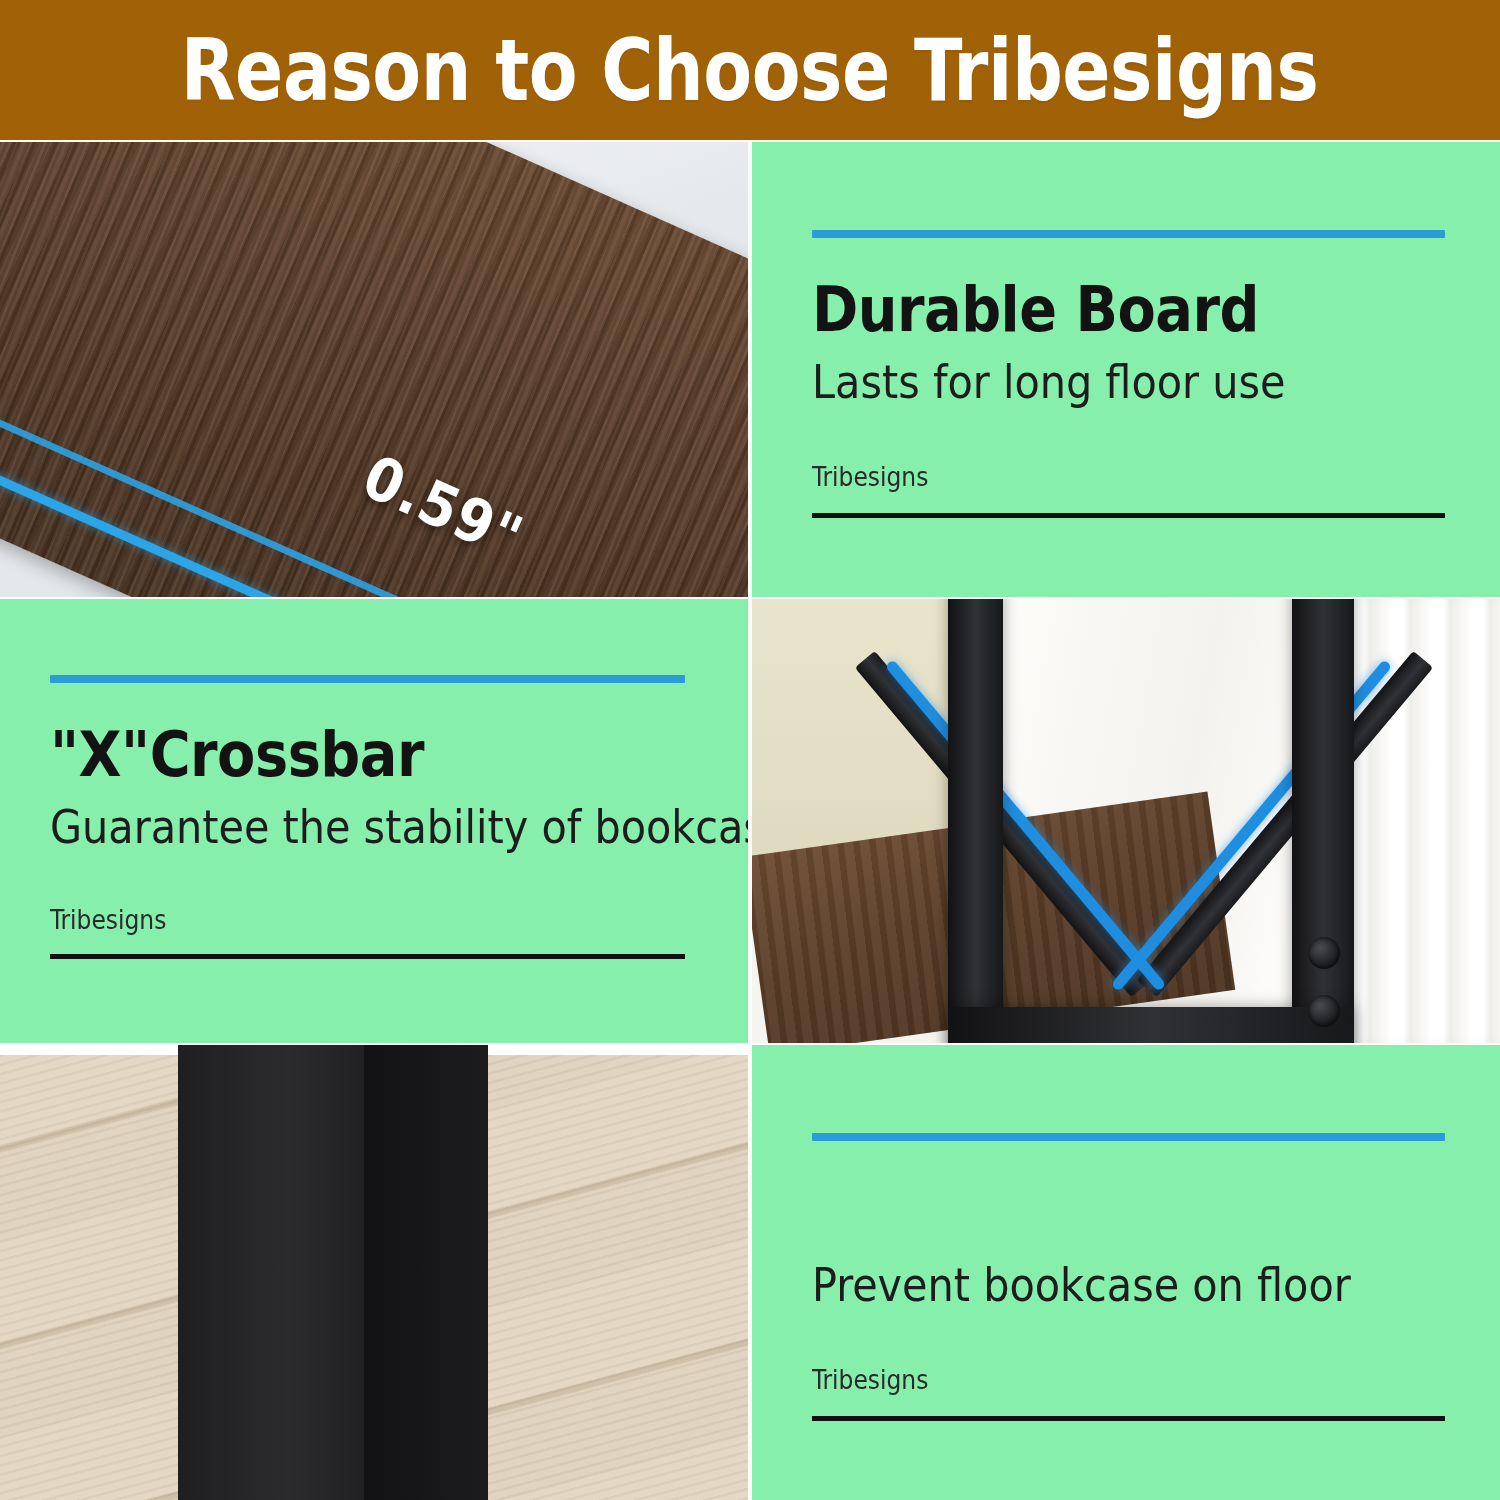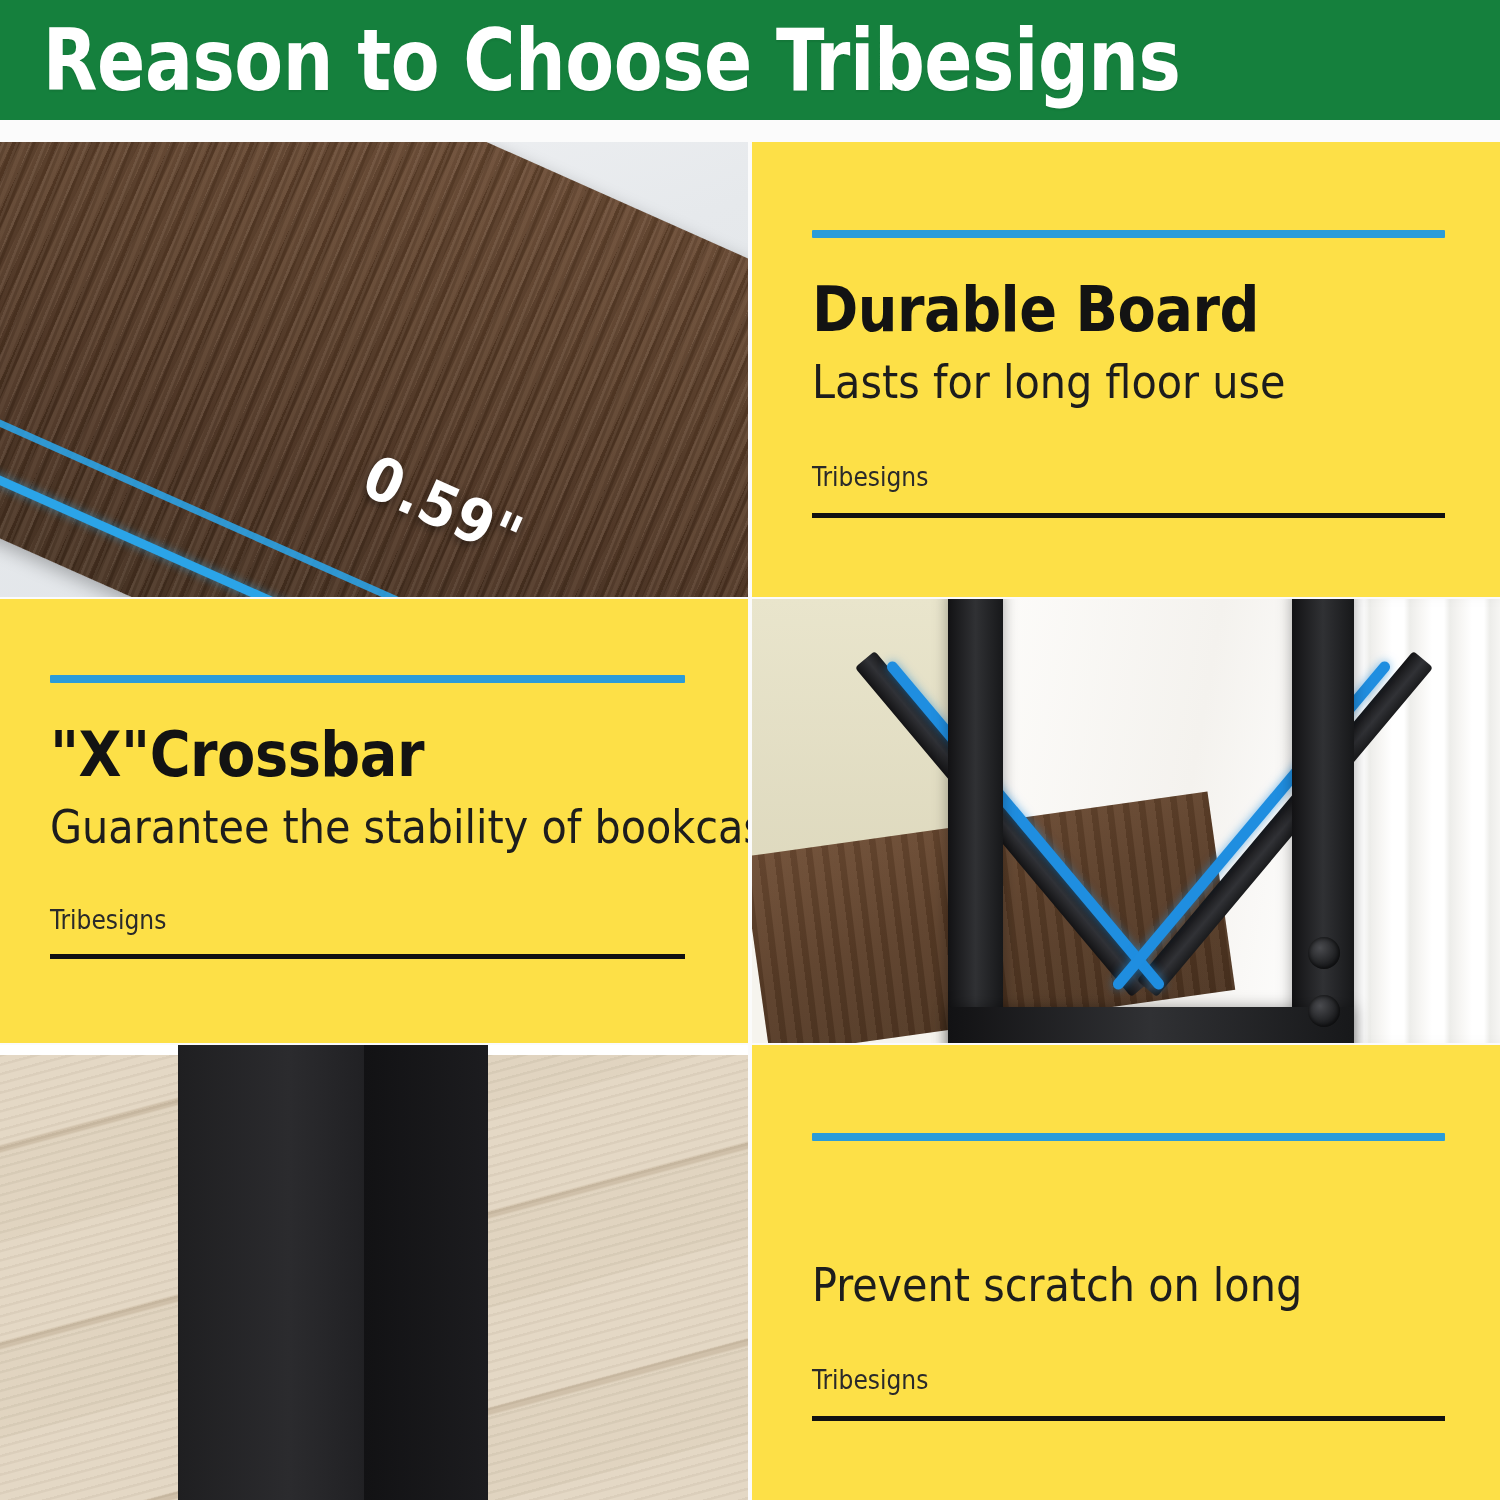--- a/index.html
+++ b/index.html
@@ -6,23 +6,23 @@
   html,body { width:1500px; height:1500px; }
   body {
     background:#ffffff;
     font-family:"Liberation Sans", sans-serif;
     overflow:hidden;
   }
   .page { position:relative; width:1500px; height:1500px; background:#fbfbfb; }
 
   
   .banner {
-    position:absolute; left:0; top:0; width:1500px; height:120px;
-    background:#15803d;
-    display:flex; align-items:center; 
+    position:absolute; left:0; top:0; width:1500px; height:140px;
+    background:#a16207;
+    display:flex; align-items:center; justify-content:center;
   }
   .banner-title {
     color:#ffffff;
     font-family:"Liberation Sans Narrow","DejaVu Sans Condensed","Liberation Sans",sans-serif;
     font-weight:bold;
     font-size:85px;
     letter-spacing:-0.5px;
     line-height:1;
     transform:scaleX(0.93);
     white-space:nowrap;
@@ -31,21 +31,21 @@
 
   
   .cell { position:absolute; overflow:hidden; }
   .cell-tl { left:0;   top:142px;  width:748px; height:455px; }
   .cell-tr { left:752px; top:142px; width:748px; height:455px; }
   .cell-ml { left:0;   top:599px;  width:748px; height:444px; }
   .cell-mr { left:752px; top:599px; width:748px; height:444px; }
   .cell-bl { left:0;   top:1045px; width:748px; height:455px; }
   .cell-br { left:752px; top:1045px; width:748px; height:455px; }
 
-  .white-panel { background:#fde047; }
+  .white-panel { background:#86efac; }
 
   
   .panel-inner { position:absolute; left:0; top:0; width:100%; height:100%; }
   .rule-blue {
     position:absolute; height:8px; background:#2b9cd8; border-radius:1px;
   }
   .rule-black {
     position:absolute; height:5px; background:#111111;
   }
   .panel-heading {
@@ -301,19 +301,19 @@
         <div class="pad-face-l"></div>
         <div class="pad-face-r"></div>
       </div>
 
     </div>
   </div>
 
   <div class="cell cell-br white-panel">
     <div class="panel-inner br2">
       <div class="rule-blue"></div>
-      <div class="panel-sub">Prevent scratch on long</div>
+      <div class="panel-sub">Prevent bookcase on floor</div>
       <div class="panel-brand">Tribesigns</div>
       <div class="rule-black"></div>
     </div>
   </div>
 
 </div>
 
 </body></html>

